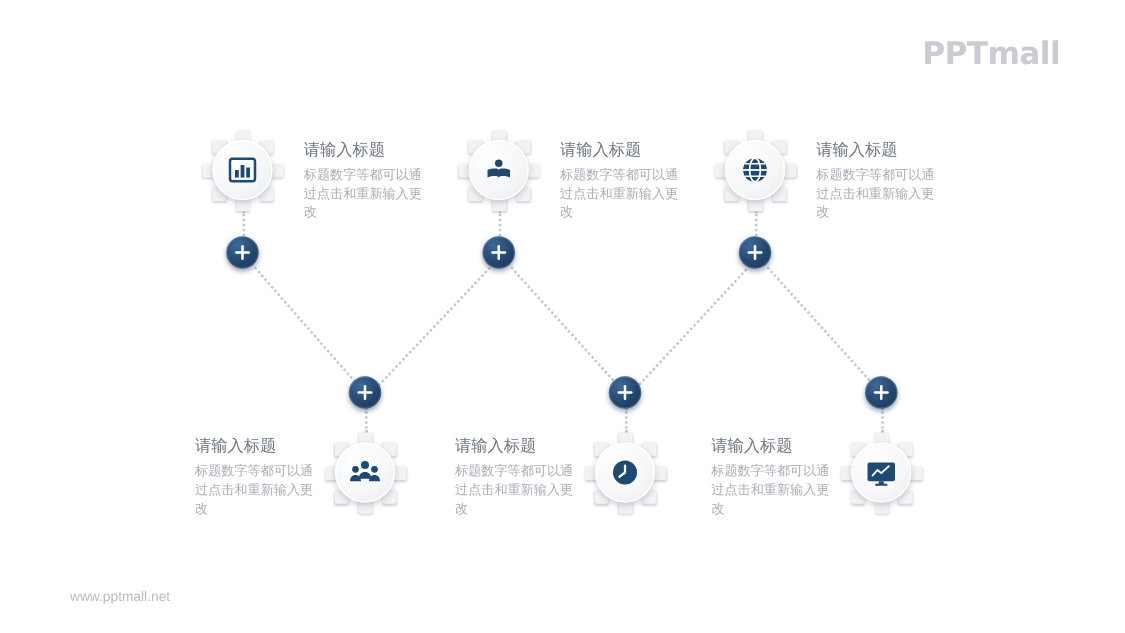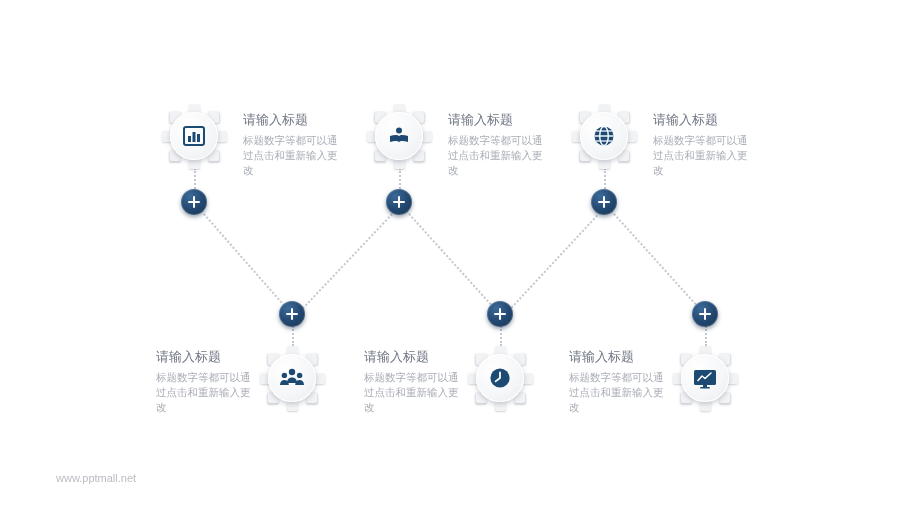--- a/index.html
+++ b/index.html
@@ -141,20 +141,23 @@
     position: absolute;
     width: 0;
     border-left: 2px dotted #c3c7cf;
   }
 </style>
 </head>
 <body>
 
 <div class="stage">
 
+  <div class="brand">
+    <span>PPT</span><span class="accent">mall</span>
+  </div>
 
   <div class="conn" style="left:200px; top:208px; width:148px; transform: rotate(48.8deg);"></div>
 
   <div class="conn" style="left:300px; top:310px; width:148px; transform: rotate(-46.6deg);"></div>
 
   <div class="conn" style="left:405px; top:208px; width:149px; transform: rotate(47.9deg);"></div>
 
   <div class="conn" style="left:508px; top:310px; width:146px; transform: rotate(-47.1deg);"></div>
 
   <div class="conn" style="left:610px; top:208px; width:149px; transform: rotate(47.9deg);"></div>

